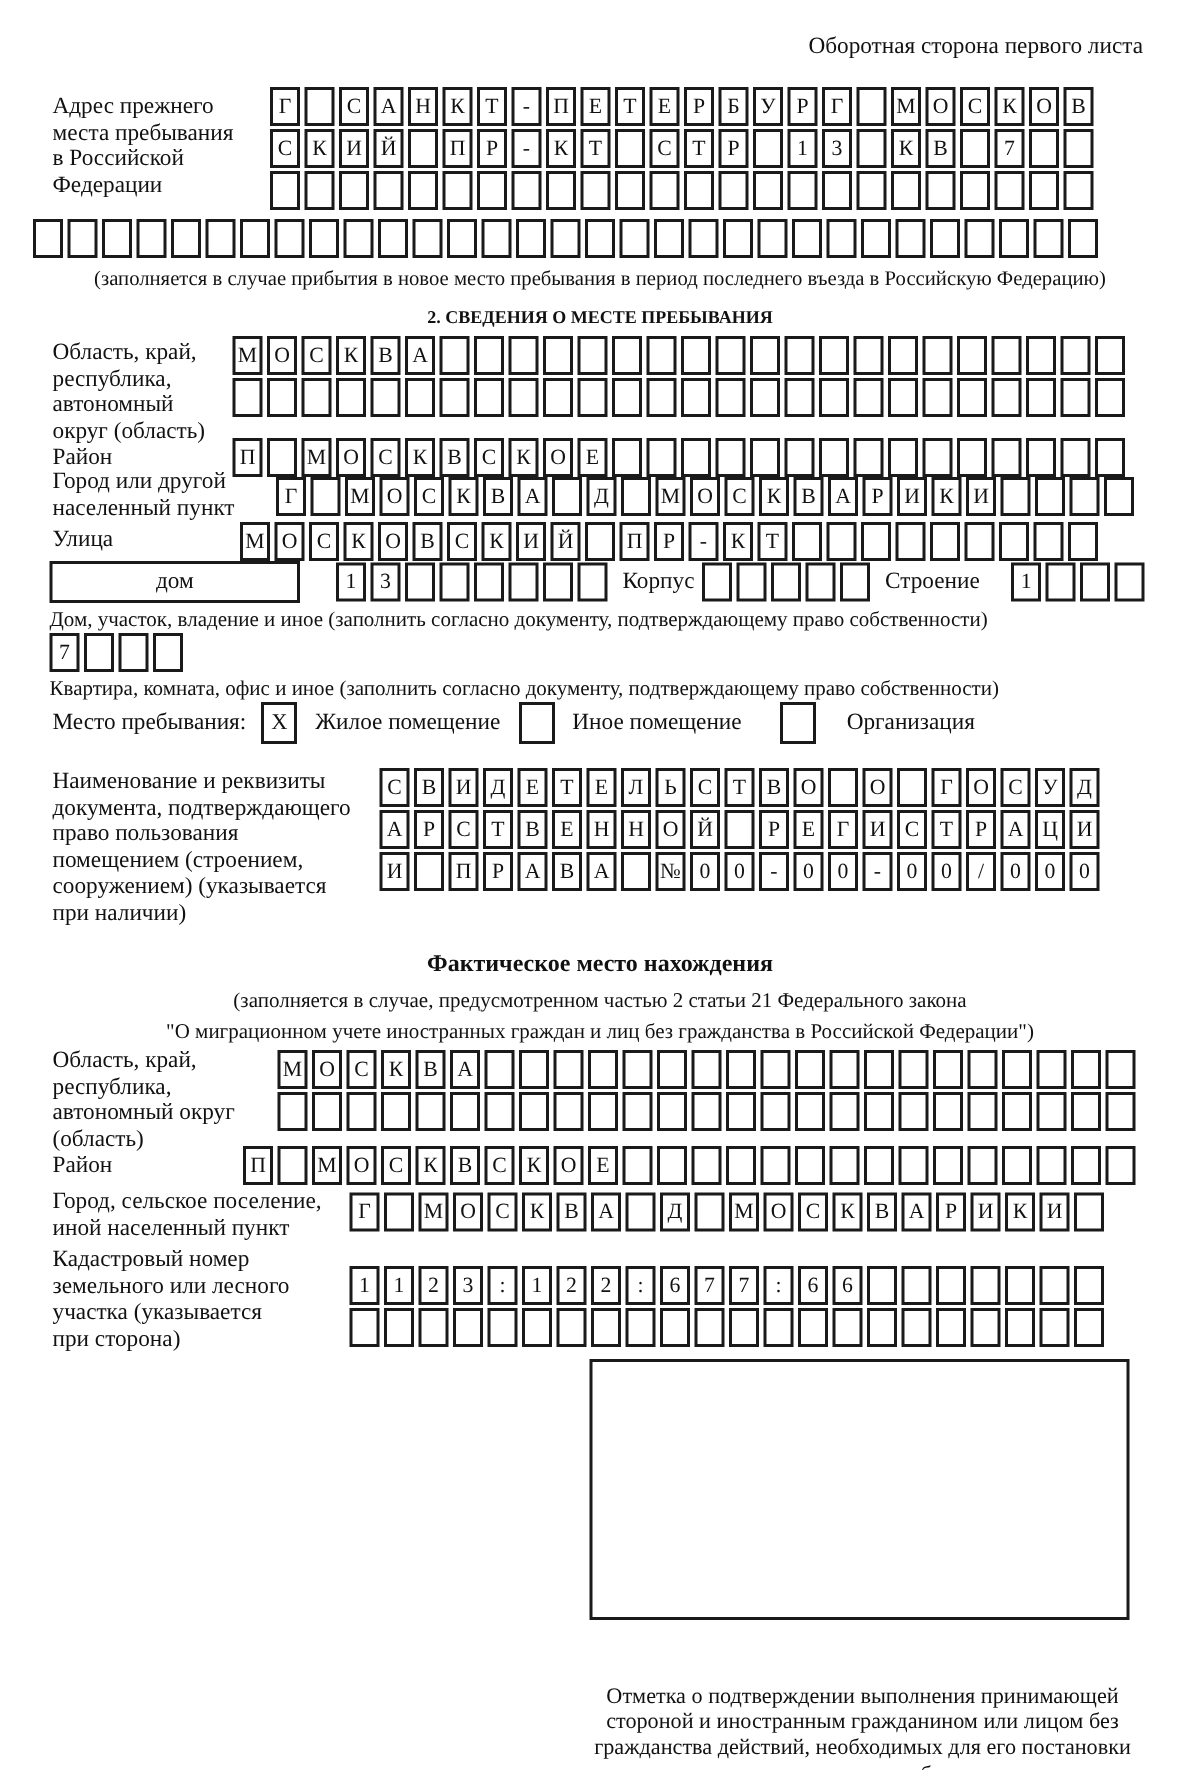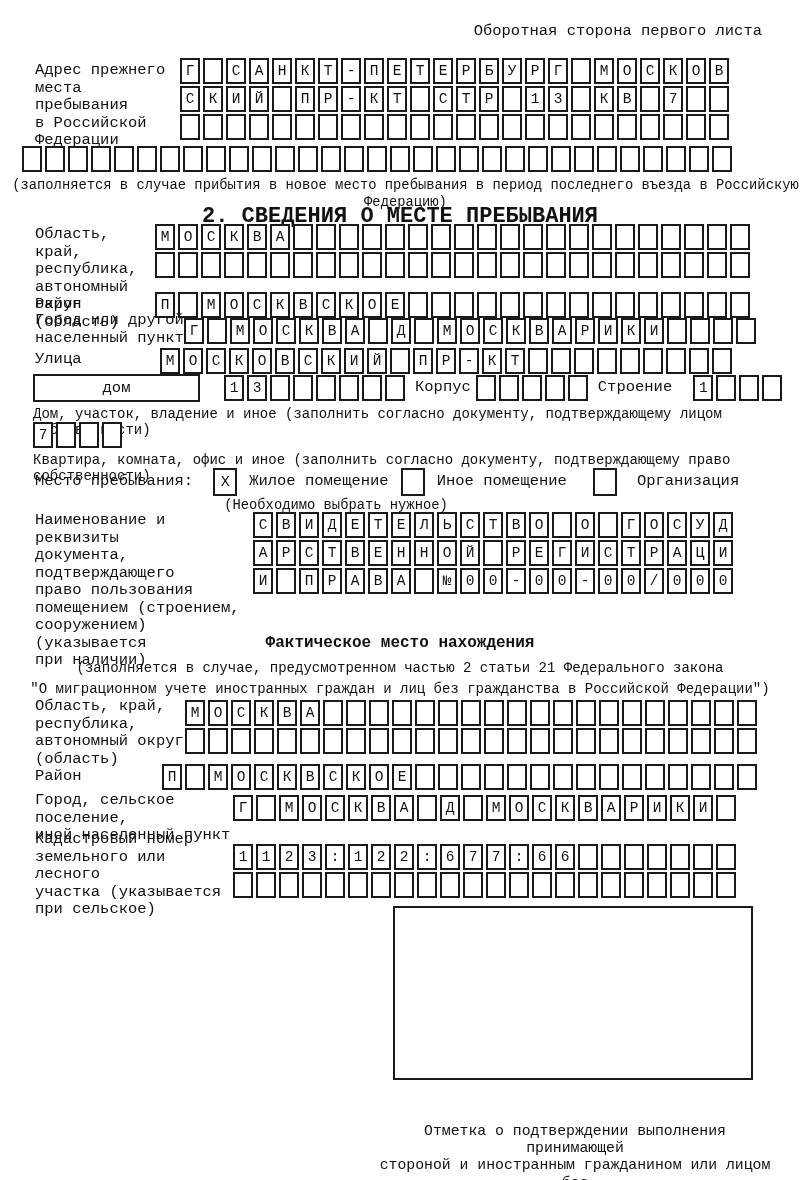--- a/index.html
+++ b/index.html
@@ -6,34 +6,34 @@
     --ink:#111111;
     --box:#1a1a1a;
     --paper:#ffffff;
   }
   html,body{margin:0;padding:0;background:#ffffff;}
   .page{
     position:relative;
     width:800px;height:1180px;
     background:var(--paper);
     color:var(--ink);
-    font-family:Liberation Mono, monospace;
+    font-family:Liberation Serif, serif;
     overflow:hidden;
   }
   .abs{position:absolute;}
   .label{
     font-size:15.5px;
     line-height:17.5px;
     white-space:pre-line;
   }
   .lines{white-space:pre-line;}
   .center{text-align:center;}
   .right{text-align:right;}
   .bold{font-weight:bold;}
-  .note{font-size:13.8px;line-height:17px;padding-left:11px;}
+  .note{font-size:13.8px;line-height:17px;}
   .cellrow{display:flex;gap:3px;}
   .cellcol{display:flex;flex-direction:column;gap:2px;}
   .cell{
     box-sizing:border-box;
     flex:0 0 auto;
     width:20px;height:26px;
     border:2px solid var(--box);
     display:flex;align-items:center;justify-content:center;
     font-size:14.5px;
     background:var(--paper);
@@ -50,21 +50,21 @@
     box-sizing:border-box;
     width:24px;height:28px;
     border:2px solid var(--box);
     display:flex;align-items:center;justify-content:center;
     font-size:15px;
     flex:0 0 auto;
     background:var(--paper);
   }
   .inline-flex-row{display:flex;align-items:center;}
   .header-note{font-size:15.5px;}
-  .sec-title{font-size:22px;}
+  .sec-title{font-size:12px;}
   .stamp-box{
     box-sizing:border-box;
     border:2px solid var(--box);
     background:var(--paper);
   }
   .caption{font-size:14.8px;line-height:17.2px;margin-top:37px;}
   .fact-note{font-size:14px;line-height:20.5px;}
   .smallnote{font-size:14px;line-height:16px;}
 </style>
 </head>
@@ -368,42 +368,41 @@
         <span class="cell"></span>
       </div>
     <div class="label" style="margin-right:21px">Строение</div>
     <div class="cellrow">
         <span class="cell">1</span>
         <span class="cell"></span>
         <span class="cell"></span>
         <span class="cell"></span>
       </div>
   </div>
-  <div class="abs smallnote" style="left:33px;top:406px">Дом, участок, владение и иное (заполнить согласно документу, подтверждающему лицом собственности)</div>
+  <div class="abs smallnote" style="left:33px;top:406px">Дом, участок, владение и иное (заполнить согласно документу, подтверждающему право собственности)</div>
 
   <div class="abs inline-flex-row" style="left:33px;top:421px;height:28px">
     <div class="cellrow">
         <span class="cell">7</span>
         <span class="cell"></span>
         <span class="cell"></span>
         <span class="cell"></span>
       </div>
   </div>
   <div class="abs smallnote" style="left:33px;top:452px">Квартира, комната, офис и иное (заполнить согласно документу, подтверждающему право собственности)</div>
 
   <div class="abs inline-flex-row" style="left:35px;top:468px;height:28px">
-    <div class="label" style="margin-right:20px">Место пребывания:</div>
+    <div class="label" style="margin-right:10px">Место пребывания:</div>
     <div class="checkbox" style="margin-right:12px">X</div>
     <div class="label" style="margin-right:12px">Жилое помещение</div>
     <div class="checkbox" style="margin-right:12px"></div>
     <div class="label" style="margin-right:26px">Иное помещение</div>
     <div class="checkbox" style="margin-right:20px"></div>
     <div class="label">Организация</div>
   </div>
-  <div class="abs note center" style="left:150px;top:497px;width:350px">(Необходимо выбрать нужное)</div>
 
   <div class="abs label" style="left:35px;top:512px;width:218px">Наименование и реквизиты
 документа, подтверждающего
 право пользования
 помещением (строением,
 сооружением) (указывается
 при наличии)</div>
   <div class="abs cellcol" style="left:253px;top:512px">
     <div class="cellrow">
         <span class="cell">С</span>
@@ -594,21 +593,21 @@
       <span class="cell">Р</span>
       <span class="cell">И</span>
       <span class="cell">К</span>
       <span class="cell">И</span>
       <span class="cell"></span>
     </div>
 
   <div class="abs label" style="left:35px;top:831px;width:190px">Кадастровый номер
 земельного или лесного
 участка (указывается
-при сельское)</div>
+при сторона)</div>
   <div class="abs cellcol" style="left:233px;top:844px">
     <div class="cellrow">
         <span class="cell">1</span>
         <span class="cell">1</span>
         <span class="cell">2</span>
         <span class="cell">3</span>
         <span class="cell">:</span>
         <span class="cell">1</span>
         <span class="cell">2</span>
         <span class="cell">2</span>

